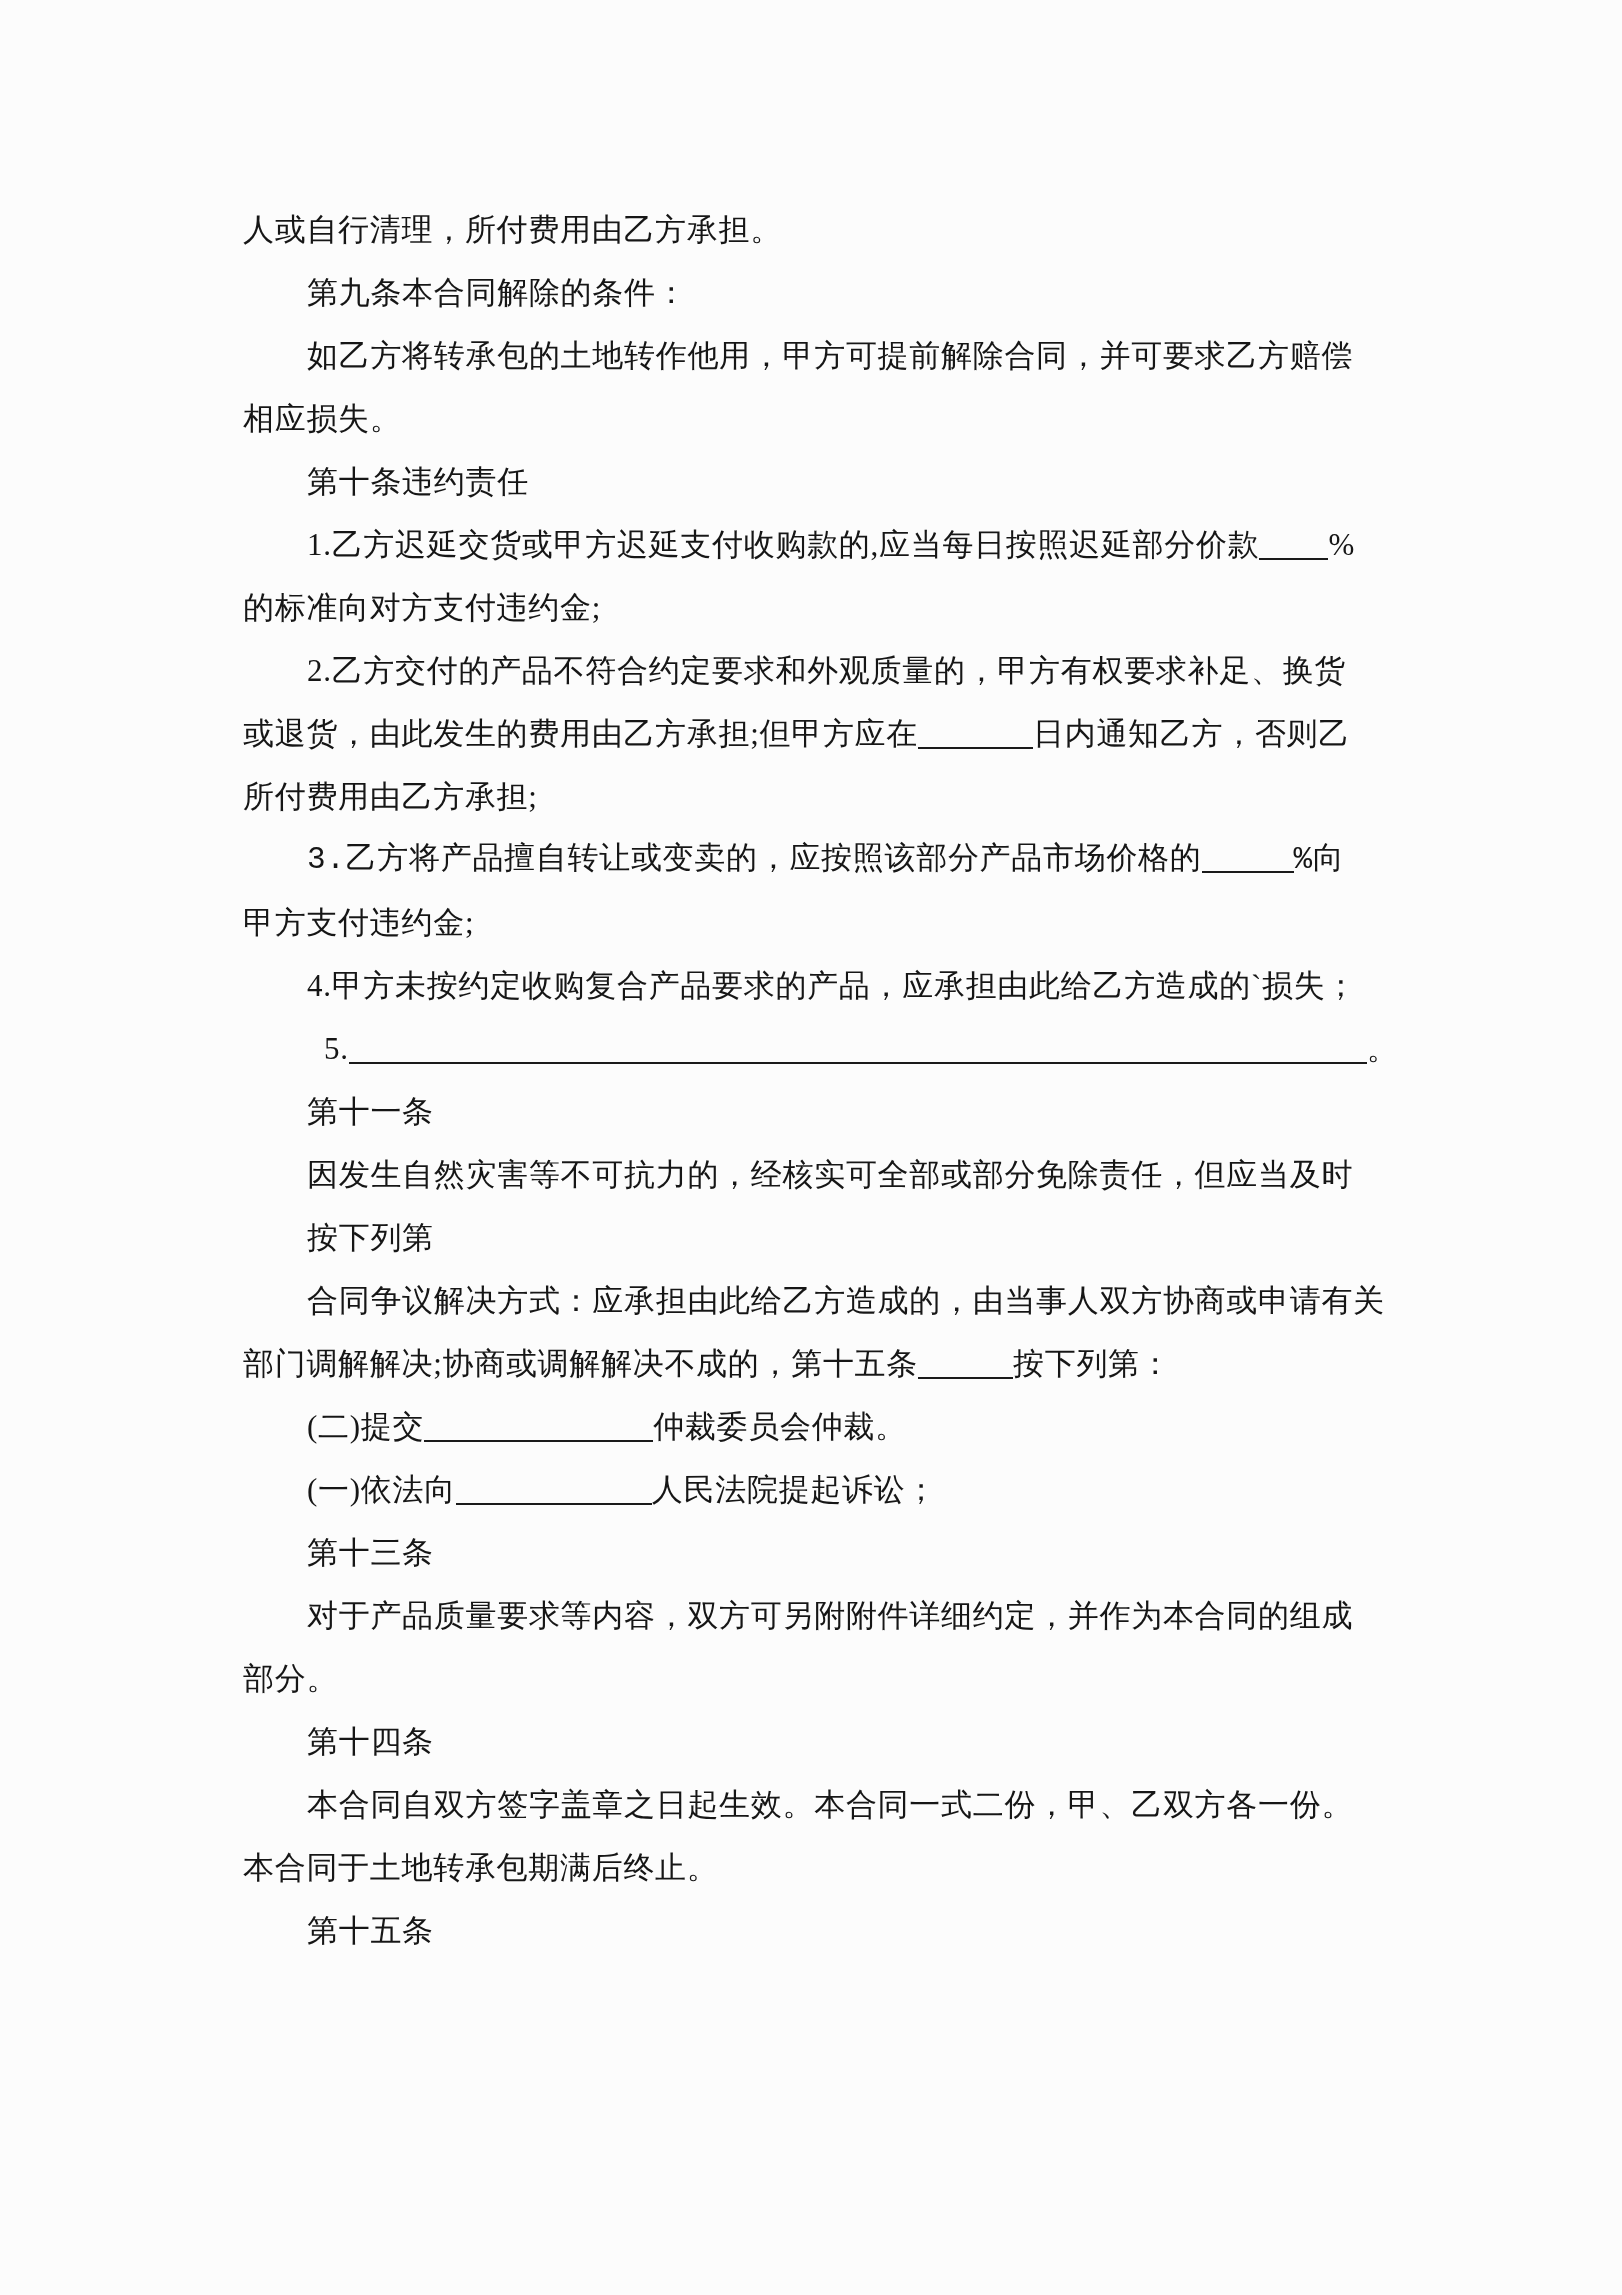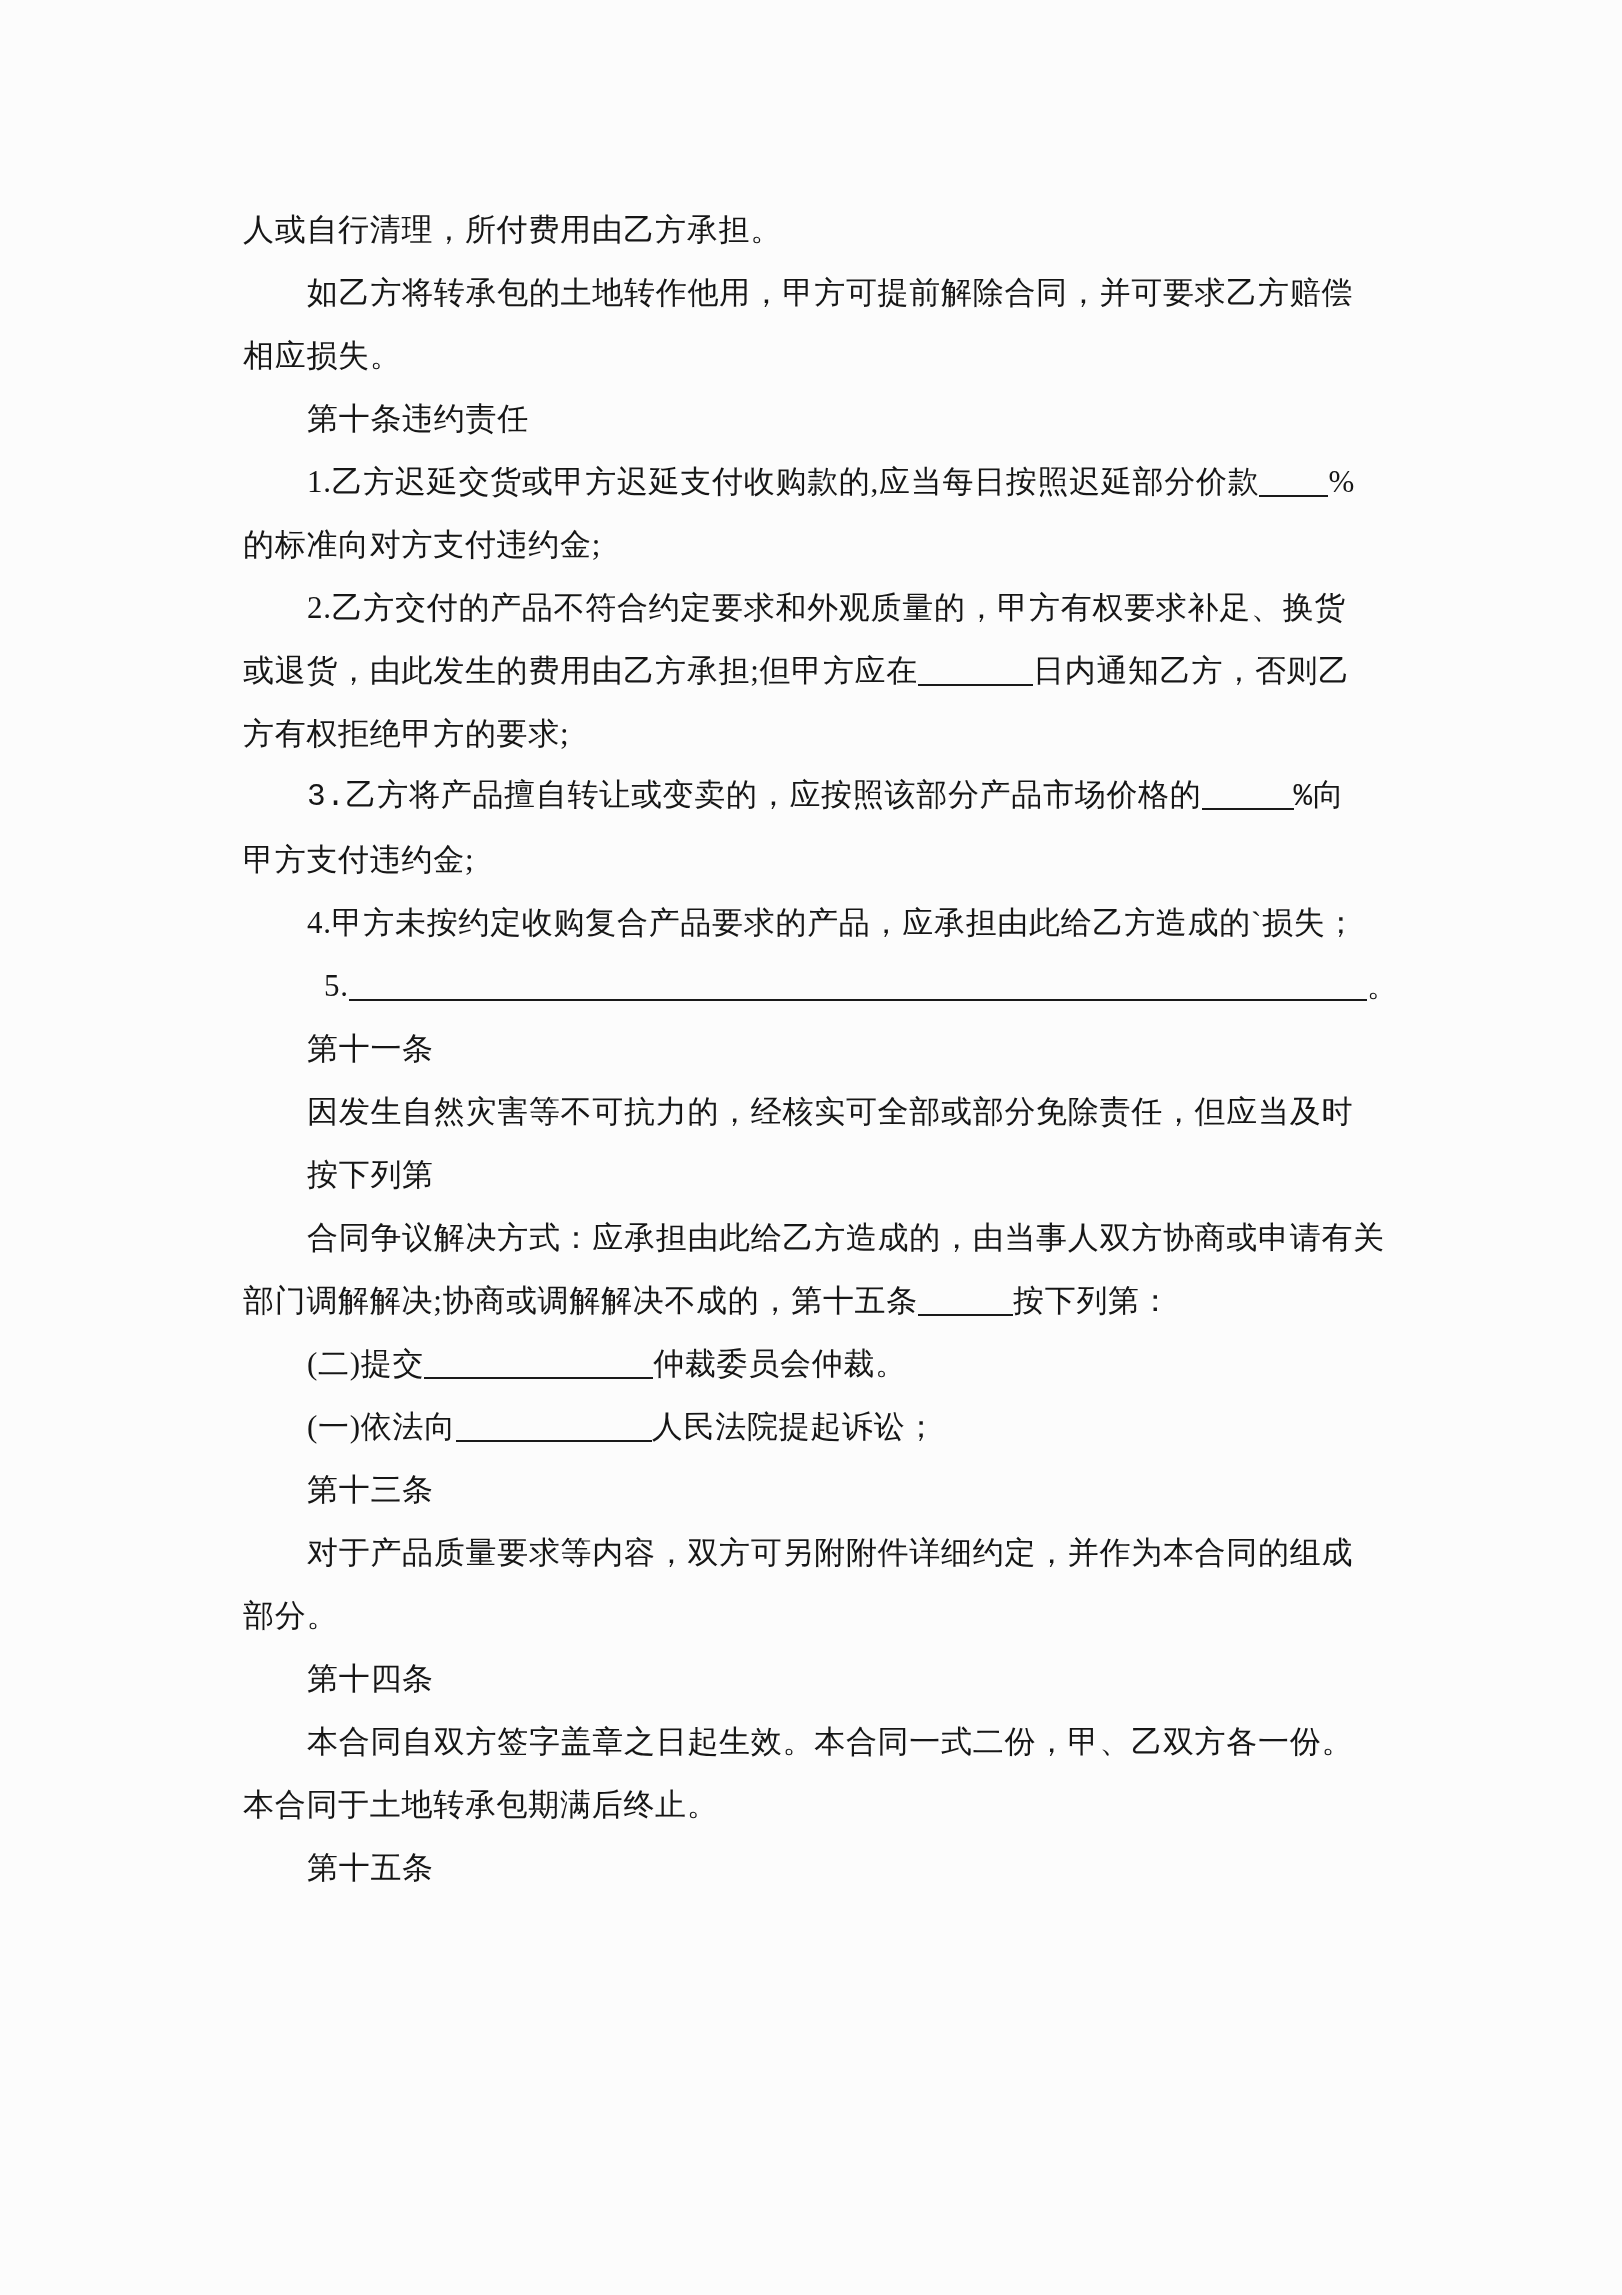--- a/index.html
+++ b/index.html
@@ -32,28 +32,29 @@
     border-bottom: 2px solid #1a1a1a;
     vertical-align: -5.2px;
   }
 </style>
 </head>
 <body>
 
 <div class="page">
   <div class="content">
       <div class="line"><span>人或自行清理，所付费用由乙方承担。</span></div>
+      <div class="line" style="padding-left: 64px;"><span>第九条本合同解除的条件：</span></div>
       <div class="line" style="padding-left: 64px;"><span>如乙方将转承包的土地转作他用，甲方可提前解除合同，并可要求乙方赔偿</span></div>
       <div class="line"><span>相应损失。</span></div>
       <div class="line" style="padding-left: 64px;"><span>第十条违约责任</span></div>
       <div class="line" style="padding-left: 64px;"><span>1.乙方迟延交货或甲方迟延支付收购款的,应当每日按照迟延部分价款</span><span class="blank" style="width: 69px; border-bottom-color: rgb(26, 26, 26);"></span><span>%</span></div>
       <div class="line"><span>的标准向对方支付违约金;</span></div>
       <div class="line" style="padding-left: 64px;"><span>2.乙方交付的产品不符合约定要求和外观质量的，甲方有权要求补足、换货</span></div>
       <div class="line"><span>或退货，由此发生的费用由乙方承担;但甲方应在</span><span class="blank" style="width: 115px; border-bottom-color: rgb(26, 26, 26);"></span><span>日内通知乙方，否则乙</span></div>
-      <div class="line"><span>方有权拒绝甲方的要求;</span></div>
+      <div class="line"><span>所付费用由乙方承担;</span></div>
       <div class="line" style="padding-left: 64px; font-family: Liberation Mono, monospace;"><span>3.乙方将产品擅自转让或变卖的，应按照该部分产品市场价格的</span><span class="blank" style="width: 92px; border-bottom-color: rgb(26, 26, 26);"></span><span>%向</span></div>
       <div class="line"><span>甲方支付违约金;</span></div>
       <div class="line" style="padding-left: 64px;"><span>4.甲方未按约定收购复合产品要求的产品，应承担由此给乙方造成的`损失；</span></div>
       <div class="line" style="padding-left: 81px;"><span>5.</span><span class="blank" style="width: 1018px; border-bottom-color: rgb(26, 26, 26);"></span><span>。</span></div>
       <div class="line" style="padding-left: 64px;"><span>第十一条</span></div>
       <div class="line" style="padding-left: 64px;"><span>因发生自然灾害等不可抗力的，经核实可全部或部分免除责任，但应当及时</span></div>
       <div class="line" style="padding-left: 64px;"><span>按下列第</span></div>
       <div class="line" style="padding-left: 64px;"><span>合同争议解决方式：应承担由此给乙方造成的，由当事人双方协商或申请有关</span></div>
       <div class="line"><span>部门调解解决;协商或调解解决不成的，第十五条</span><span class="blank" style="width: 95px; border-bottom-color: rgb(26, 26, 26);"></span><span>按下列第：</span></div>
       <div class="line" style="padding-left: 64px;"><span>(二)提交</span><span class="blank" style="width: 229px; border-bottom-color: rgb(26, 26, 26);"></span><span>仲裁委员会仲裁。</span></div>

